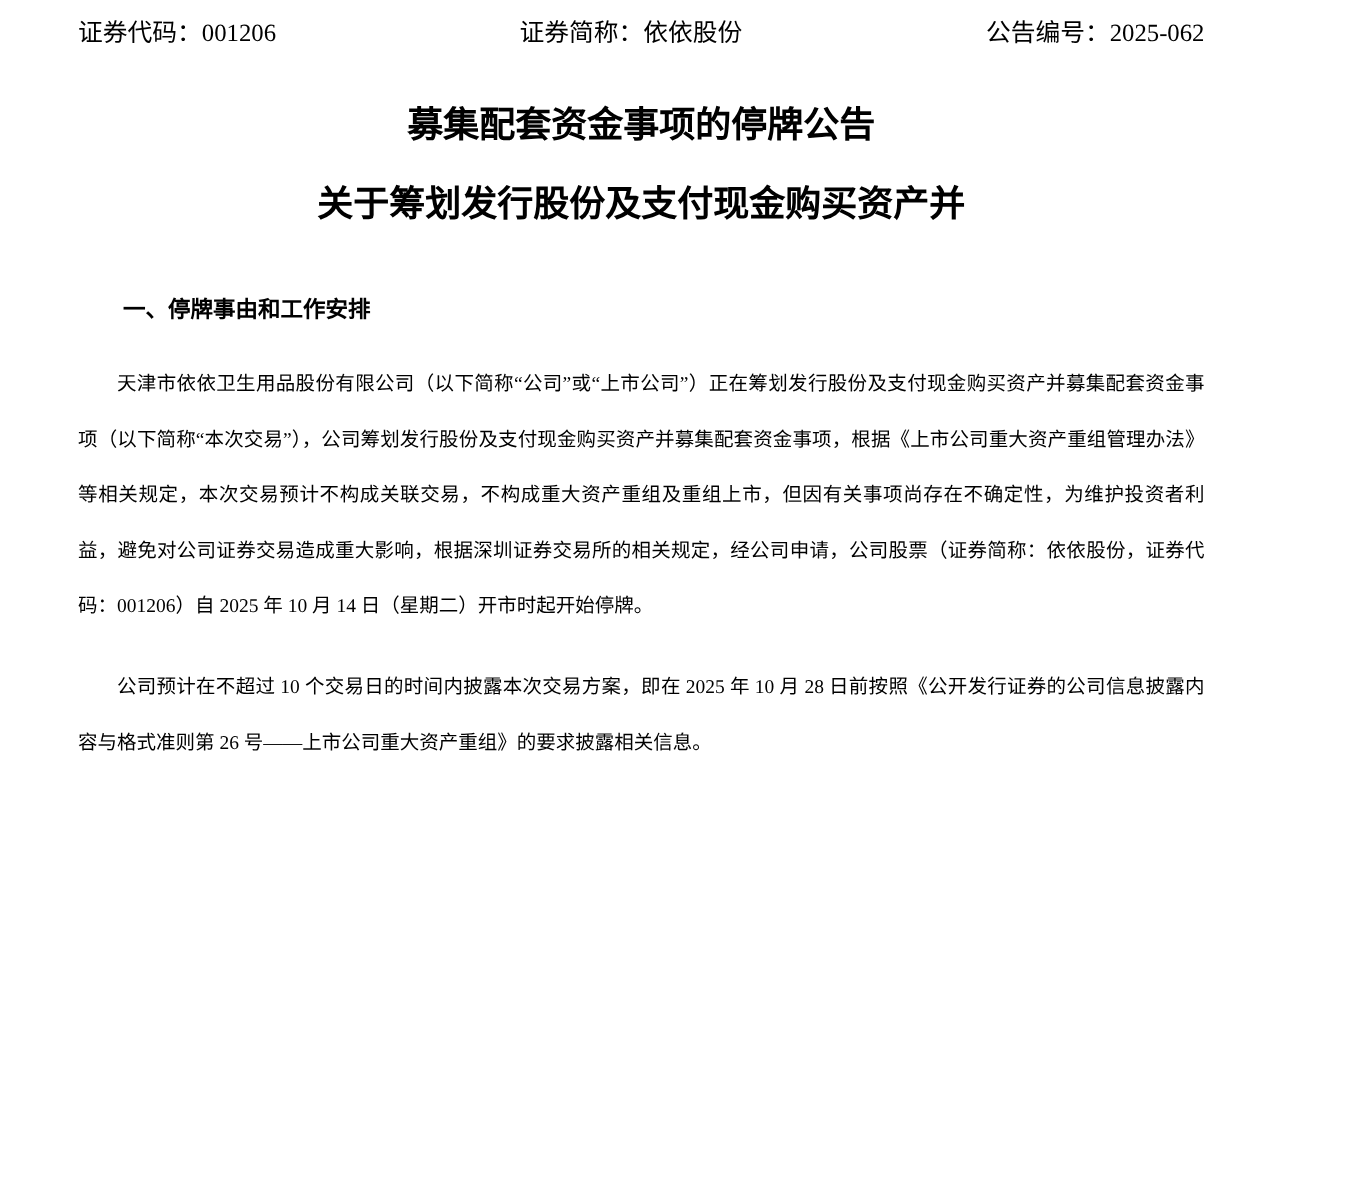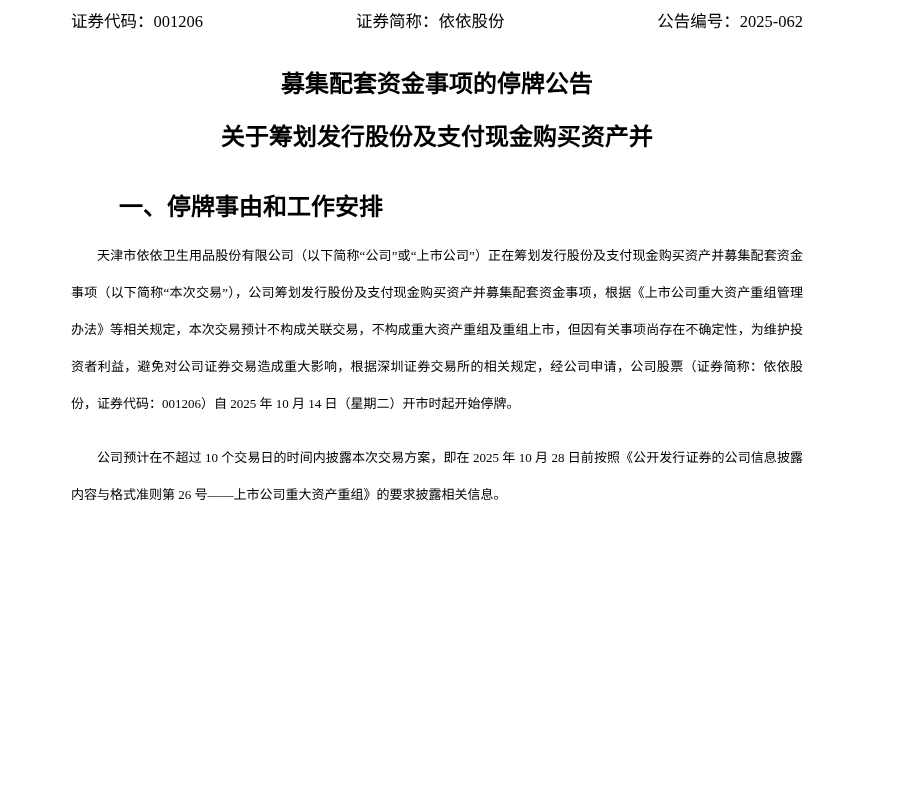--- a/index.html
+++ b/index.html
@@ -11,21 +11,21 @@
     height: 796px;
     background: #ffffff;
     color: #000000;
     font-family: "Liberation Serif", "DejaVu Serif", serif;
     overflow: hidden;
   }
   .page {
     box-sizing: border-box;
     width: 900px;
     height: 796px;
-    padding: 8px 97px 0 71px;
+    padding: 8px 97px 0 52px;
   }
   .doc-header {
     display: flex;
     justify-content: space-between;
     font-size: 16.5px;
     line-height: 24px;
     padding-top: 2px;
   }
   .doc-title {
     margin: 24px 0 0 0;
@@ -47,21 +47,21 @@
     font-size: 19px;
     font-style: italic;
     line-height: 36px;
     text-indent: 2em;
     text-align: justify;
     text-justify: inter-ideograph;
   }
   .section-heading {
     margin: 30px 0 0 0;
     font-family: "Liberation Sans", "DejaVu Sans", sans-serif;
-    font-size: 24px;
+    font-size: 15px;
     font-weight: bold;
     text-indent: 2em;
     line-height: 26px;
   }
   .body-para {
     margin: 17px 0 0 0;
     font-size: 13px;
     line-height: 37px;
     text-indent: 2em;
     text-align: justify;

